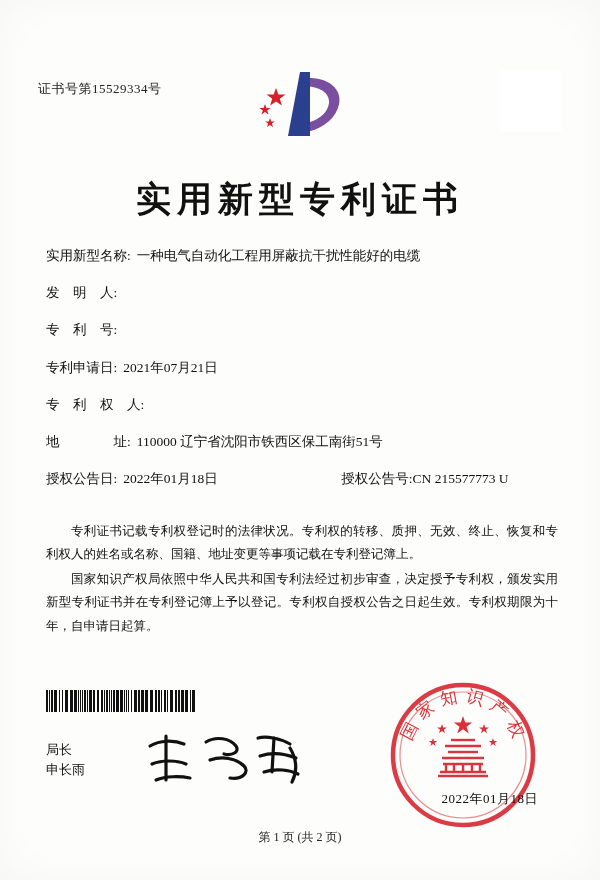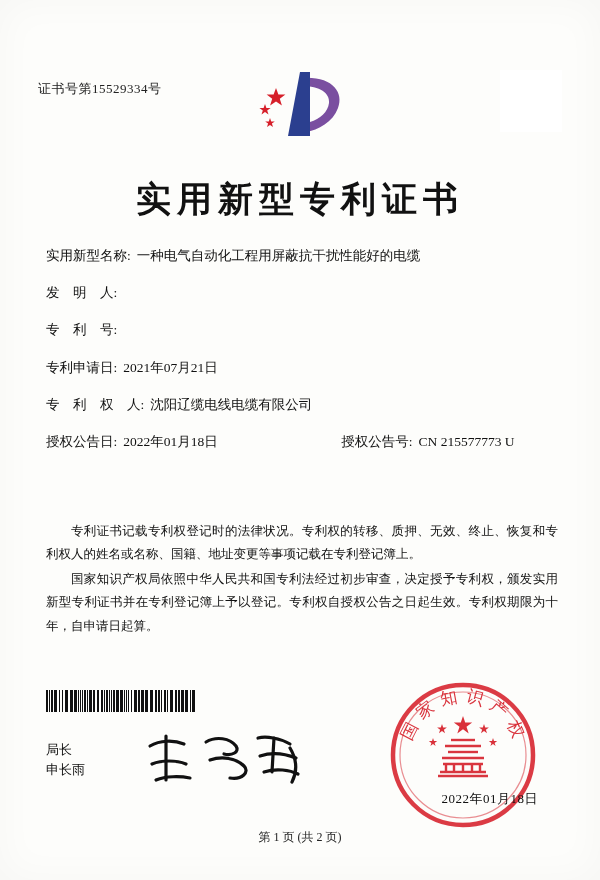--- a/index.html
+++ b/index.html
@@ -107,21 +107,20 @@
   }
   .field-row.split .field-value {
     flex: 0 0 auto;
     width: 218px;
   }
   .field-label2 {
     white-space: pre;
     flex: 0 0 auto;
   }
   .field-value2 {
-    margin-left: 6px;
   }
 
   .paragraphs {
     position: absolute;
     left: 46px;
     right: 42px;
     top: 520px;
     font-size: 12.5px;
     line-height: 1.85;
     color: #111;
@@ -232,21 +231,24 @@
     </div>
     <div class="field-row">
       <span class="field-label">专　利　号:</span>
     </div>
     <div class="field-row">
       <span class="field-label">专利申请日:</span>
       <span class="field-value">2021年07月21日</span>
     </div>
     <div class="field-row">
       <span class="field-label">专　利　权　人:</span>
-      <span class="field-value">沈阳辽缆电线电缆有限公司</span>
+    </div>
+    <div class="field-row">
+      <span class="field-label">地　　　　址:</span>
+      <span class="field-value">110000 辽宁省沈阳市铁西区保工南街51号</span>
     </div>
     <div class="field-row split">
       <span class="field-label">授权公告日:</span>
       <span class="field-value">2022年01月18日</span>
       <span class="field-label2">授权公告号:</span>
       <span class="field-value2">CN 215577773 U</span>
     </div>
   </div>
 
   <div class="paragraphs">

